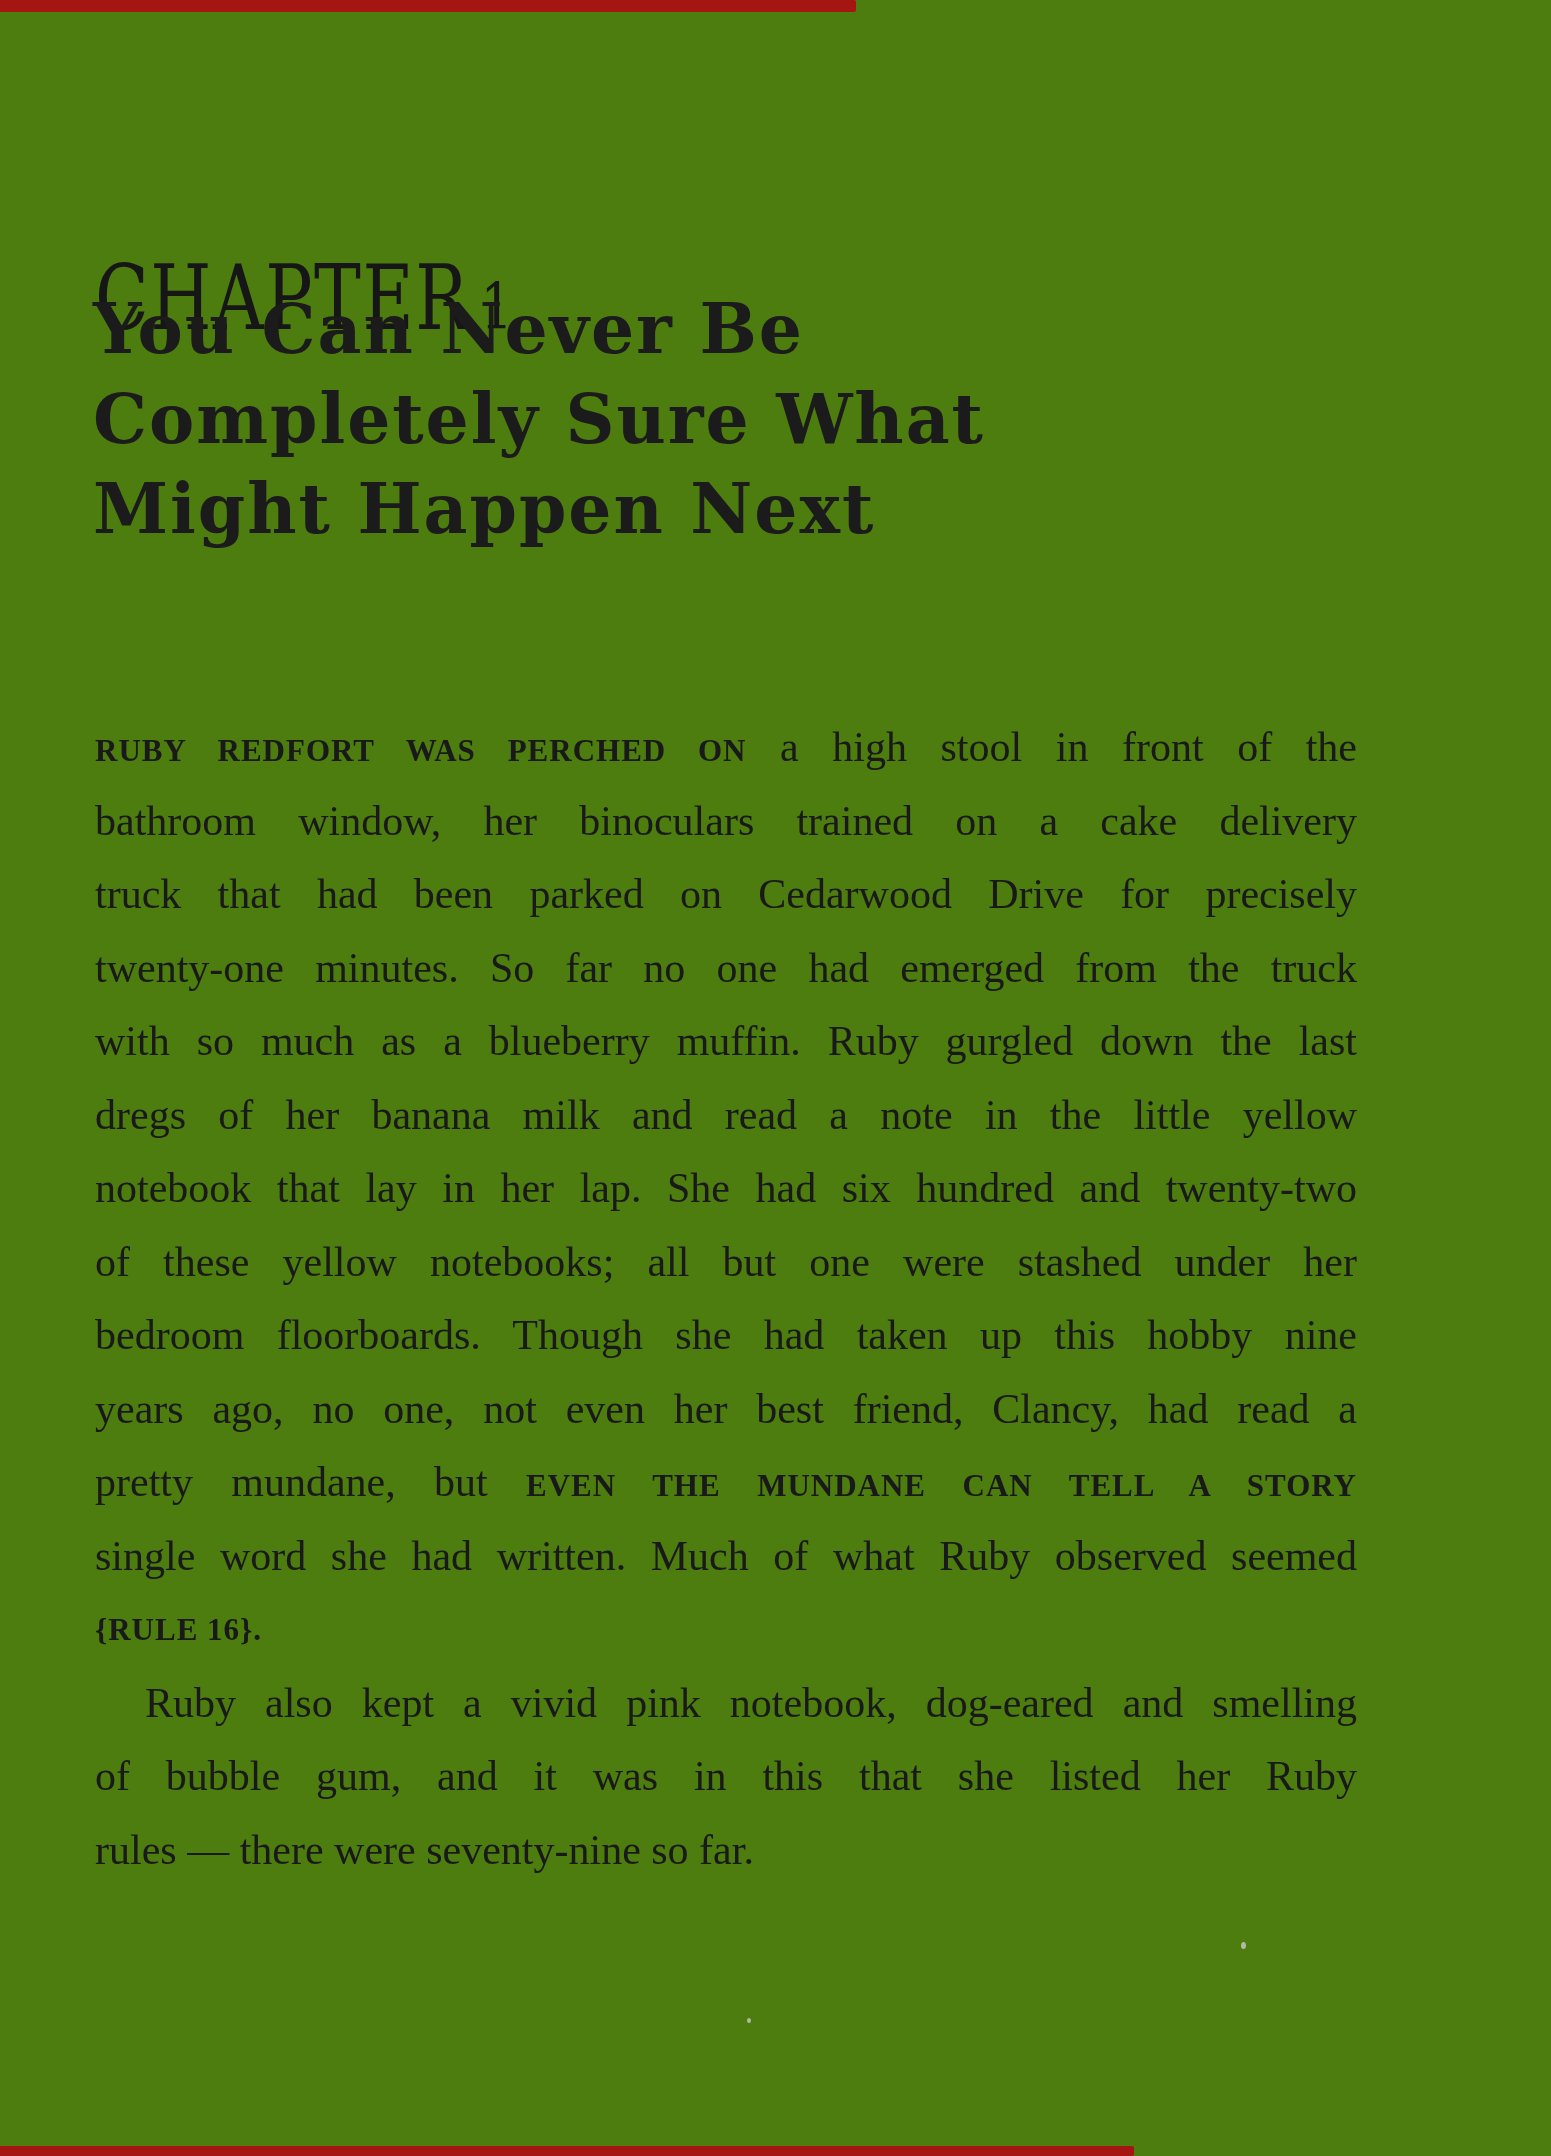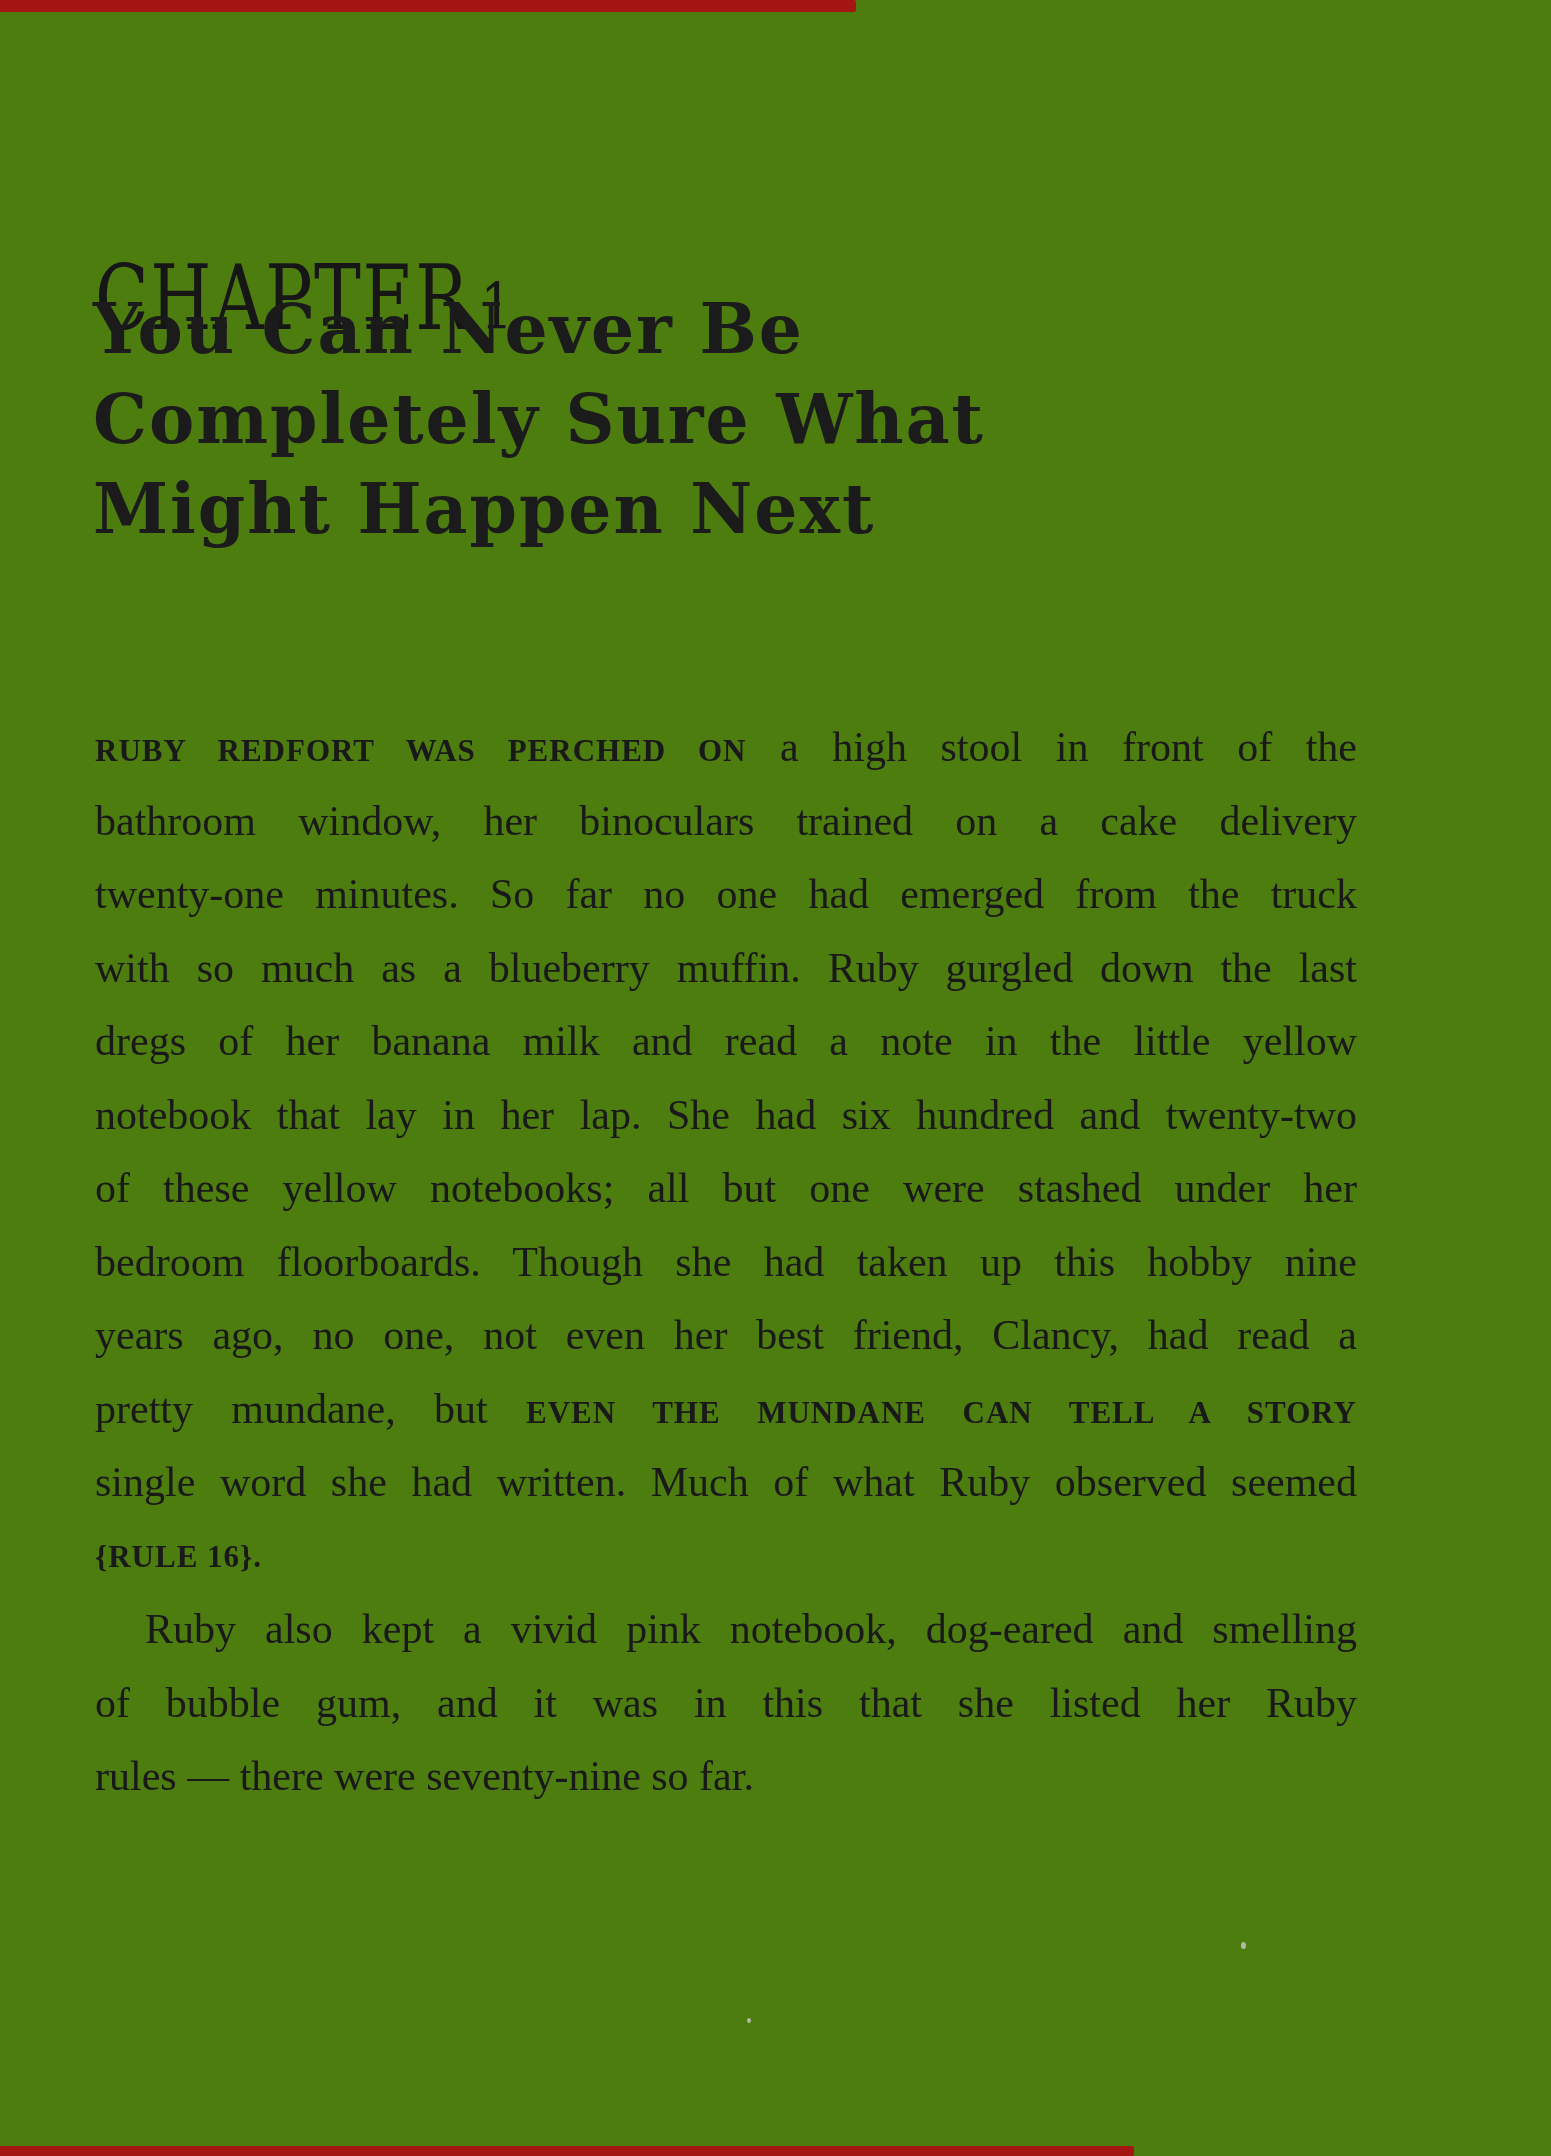--- a/index.html
+++ b/index.html
@@ -117,20 +117,21 @@
 
   <div class="subtitle">
     <div>You Can Never Be</div>
     <div>Completely Sure What</div>
     <div>Might Happen Next</div>
   </div>
 
   <div class="bodytext">
     <div class="line"><span class="bcaps">RUBY REDFORT WAS PERCHED ON</span><span> a high stool in front of the</span></div>
     <div class="line">bathroom window, her binoculars trained on a cake delivery</div>
+    <div class="line">truck that had been parked on Cedarwood Drive for precisely</div>
     <div class="line">twenty-one minutes. So far no one had emerged from the truck</div>
     <div class="line">with so much as a blueberry muffin. Ruby gurgled down the last</div>
     <div class="line">dregs of her banana milk and read a note in the little yellow</div>
     <div class="line">notebook that lay in her lap. She had six hundred and twenty-two</div>
     <div class="line">of these yellow notebooks; all but one were stashed under her</div>
     <div class="line">bedroom floorboards. Though she had taken up this hobby nine</div>
     <div class="line">years ago, no one, not even her best friend, Clancy, had read a</div>
     <div class="line"><span>pretty mundane, but </span><span class="bcaps">EVEN THE MUNDANE CAN TELL A STORY</span></div>
     <div class="line">single word she had written. Much of what Ruby observed seemed</div>
     <div class="line left bcaps">{RULE 16}.</div>

